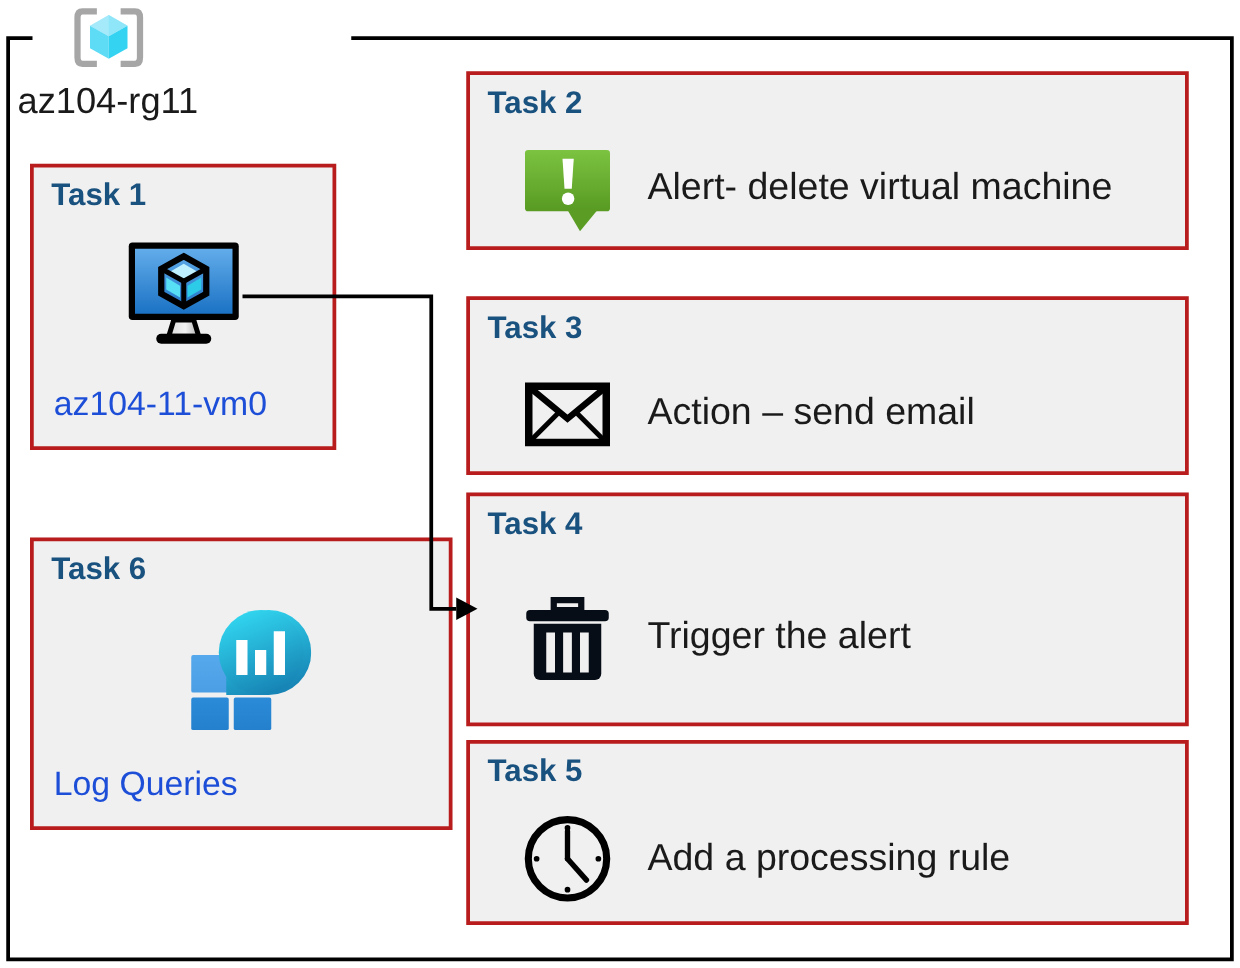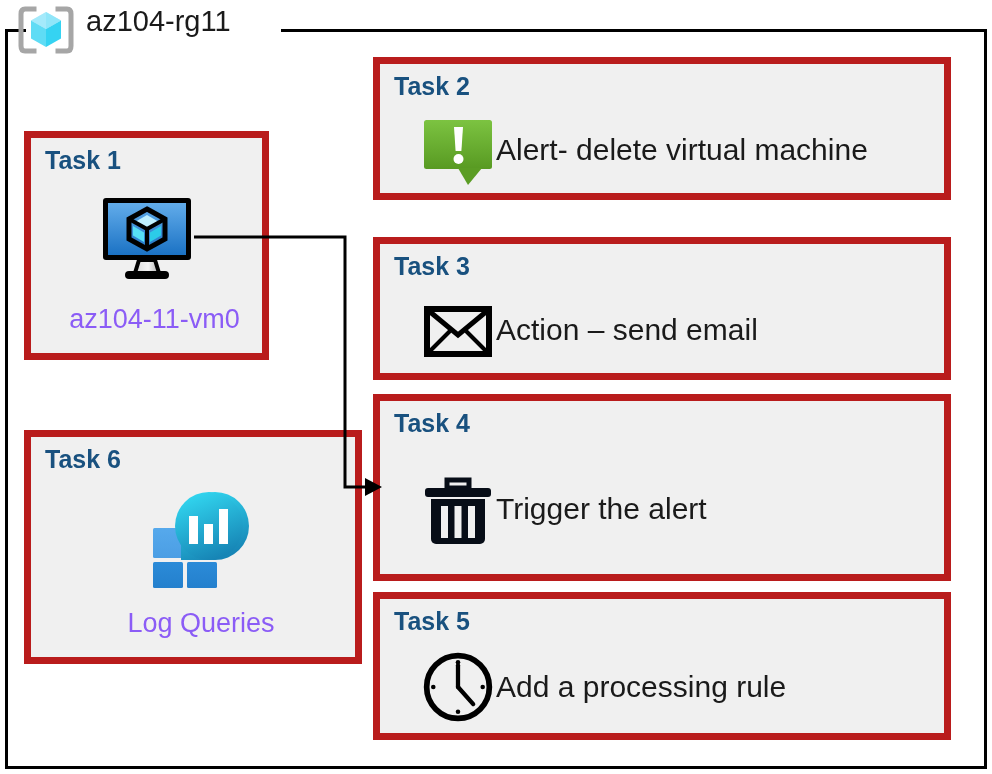--- a/index.html
+++ b/index.html
@@ -36,43 +36,45 @@
     width: 255px;
     height: 20px;
     background: #ffffff;
   }
   .rg-label {
     position: absolute;
     left: 14px;
     top: 5px;
     height: 50px;
     display: flex;
+    align-items: center;
     gap: 10px;
     background: transparent;
+    flex-direction: column;
   }
   .rg-label-text {
     font-size: 29px;
     color: #1a1a1a;
     white-space: nowrap;
     letter-spacing: 0px;
   }
 
   
   .rg-icon {
     position: relative;
     width: 62px;
     height: 50px;
     flex: none;
   }
 
   
   .card {
     position: absolute;
     background: #f0f0f0;
-    border: 7px solid #b91c1c;
+    border: 3px solid #b91c1c;
     box-sizing: border-box;
   }
   .card-title {
     position: absolute;
     left: 14px;
     top: 8px;
     font-size: 25px;
     font-weight: bold;
     color: #19517f;
     letter-spacing: 0px;
@@ -88,36 +90,36 @@
     height: 90px;
     display: flex;
     align-items: center;
     justify-content: center;
   }
   .card-left .caption {
     position: absolute;
     left: 0;
     right: 0;
     bottom: 18px;
-    text-align: center;
     font-size: 27px;
-    color: #8b5cf6;
+    color: #1d4ed8;
     white-space: nowrap;
     margin-left: 16px;
   }
 
   
   .card-right .row {
     position: absolute;
     left: 40px;
     top: 48px;
     right: 10px;
     bottom: 6px;
     display: flex;
     align-items: center;
+    gap: 26px;
   }
   .card-right .row .icon-slot {
     flex: none;
     width: 76px;
     height: 76px;
     display: flex;
     align-items: center;
     justify-content: center;
   }
   .card-right .row .label {

